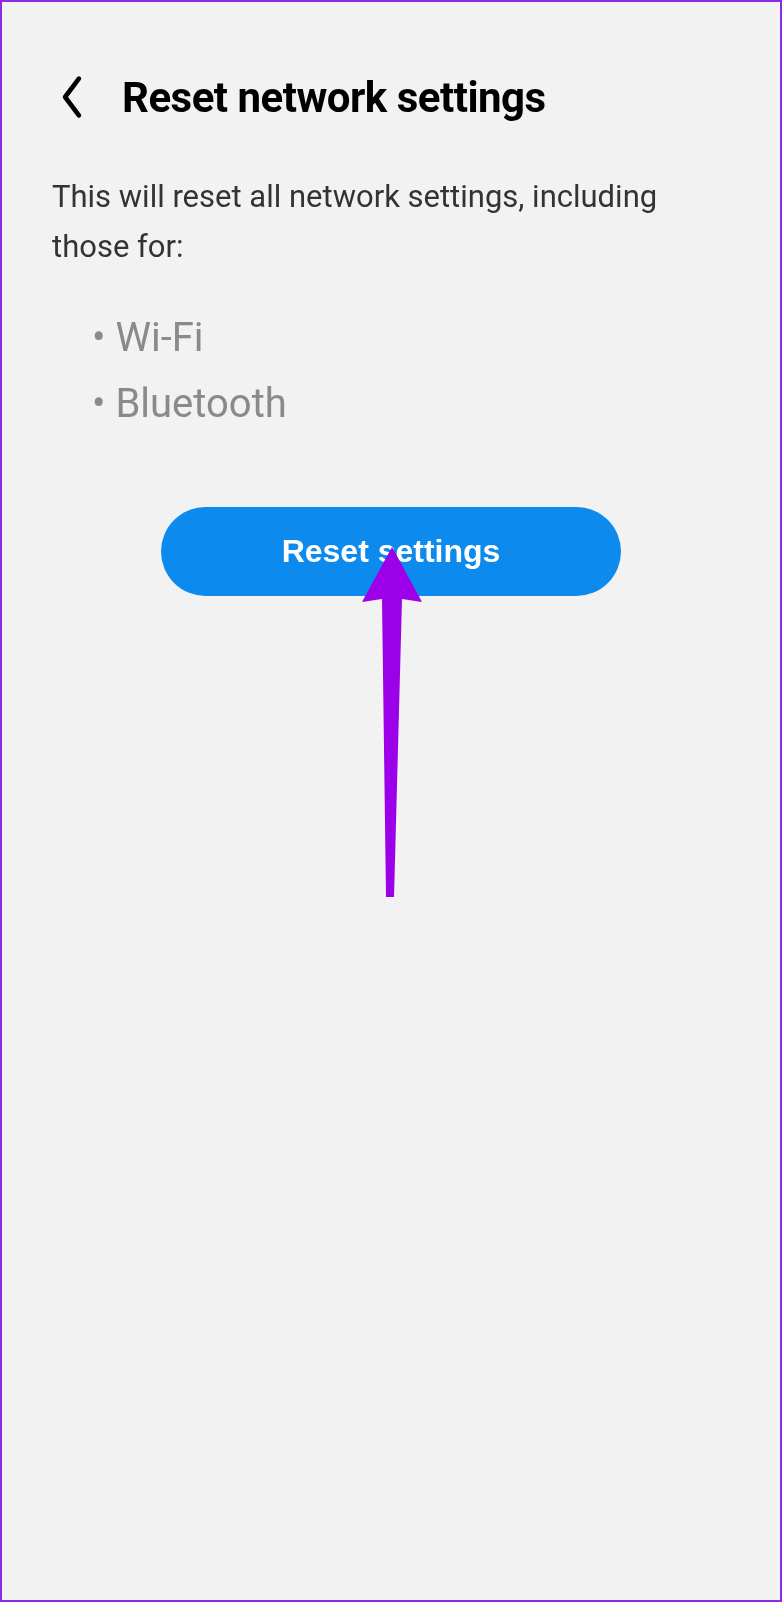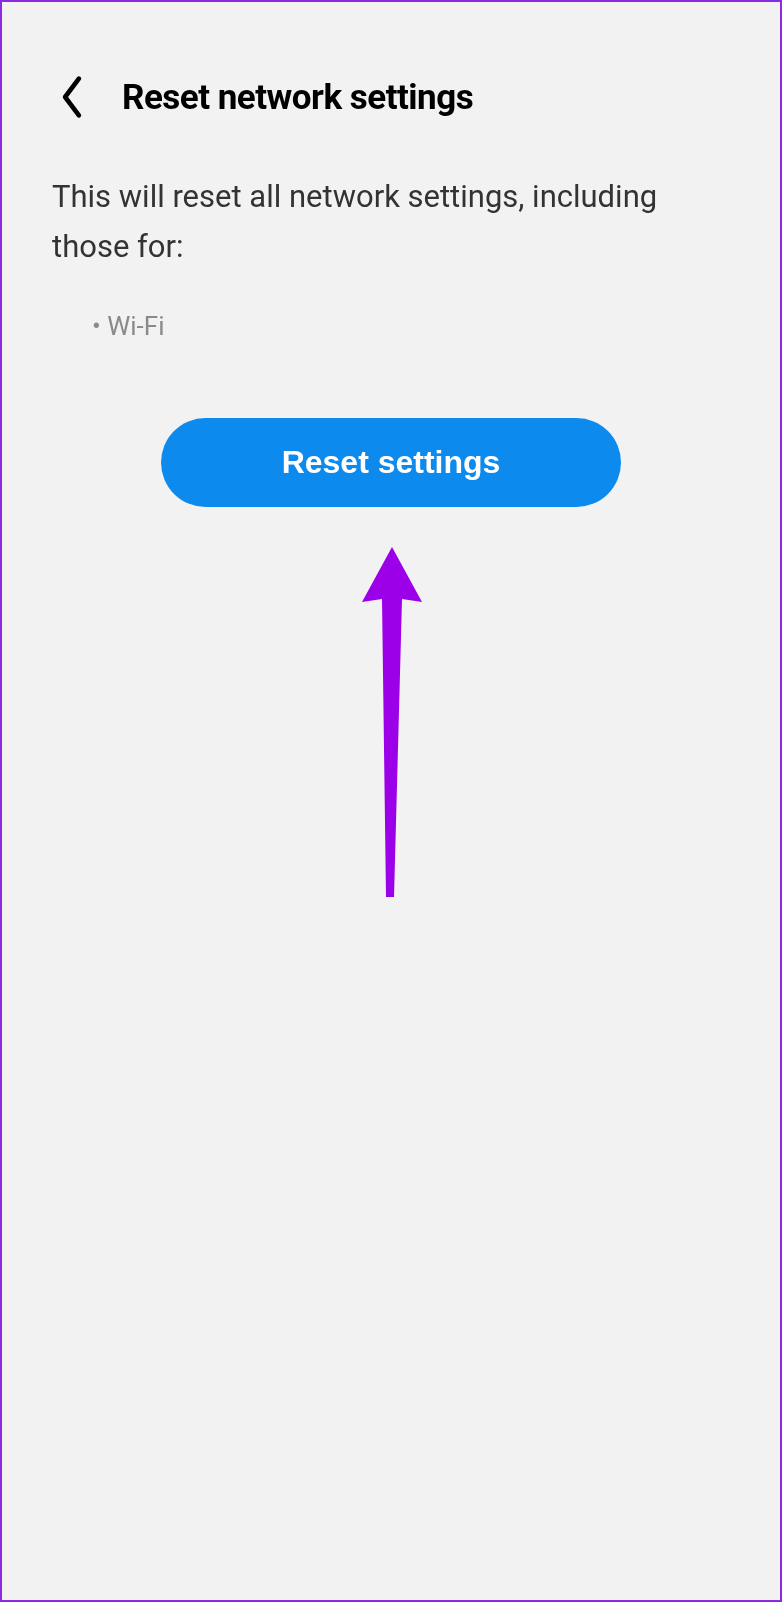--- a/index.html
+++ b/index.html
@@ -27,36 +27,36 @@
       display: flex;
       align-items: center;
       justify-content: center;
       margin-right: 30px;
     }
     .back-icon svg {
       width: 28px;
       height: 46px;
     }
     .title {
-      font-size: 35px;
+      font-size: 42px;
       font-weight: 700;
       color: #000;
       letter-spacing: -0.5px;
     }
     .description {
       padding: 10px 74px 20px 50px;
       font-size: 31px;
       color: #333;
       line-height: 1.6;
     }
     .list {
       padding: 14px 50px 30px 90px;
     }
     .list-item {
-      font-size: 26px;
+      font-size: 40px;
       color: #8a8a8a;
       line-height: 1.65;
     }
     .button-container {
       display: flex;
       justify-content: center;
       padding: 40px 50px 0 50px;
     }
     .reset-button {
       background: #0d8aee;
@@ -85,20 +85,21 @@
       <polyline points="18,4 6,20 18,36"></polyline>
     </svg>
   </div>
   <h1 class="title">Reset network settings</h1>
 </div>
 
 <p class="description">This will reset all network settings, including those for:</p>
 
 <div class="list">
   <div class="list-item">• <span>Wi-Fi</span></div>
+  <div class="list-item">• <span>Bluetooth</span></div>
 </div>
 
 <div class="button-container">
   <button class="reset-button">Reset settings</button>
 </div>
 
 <svg class="annotation-arrow" width="80" height="360" viewBox="0 0 80 360">
   <defs>
     <linearGradient id="arrowgrad" x1="0%" y1="0%" x2="0%" y2="100%">
       <stop offset="0%" stop-color="#9b00e8"></stop>

